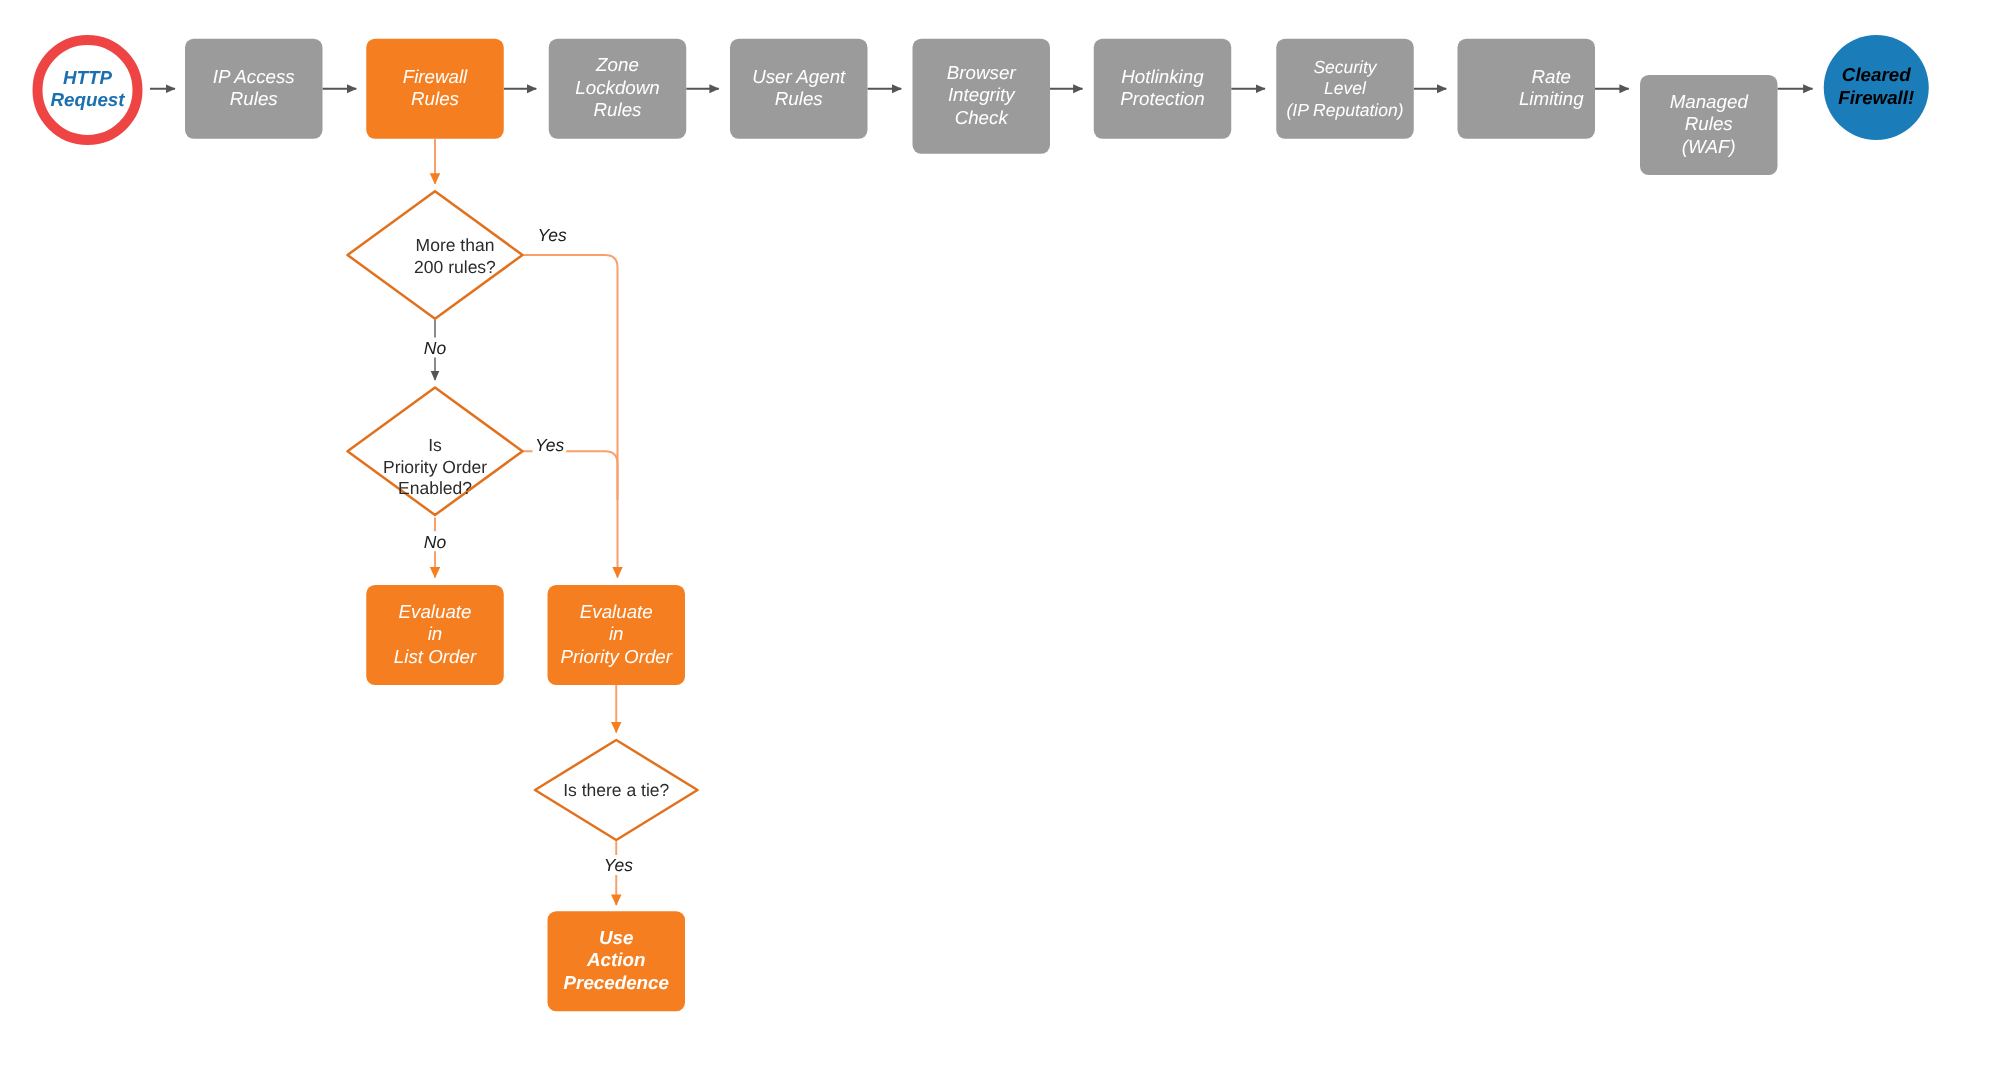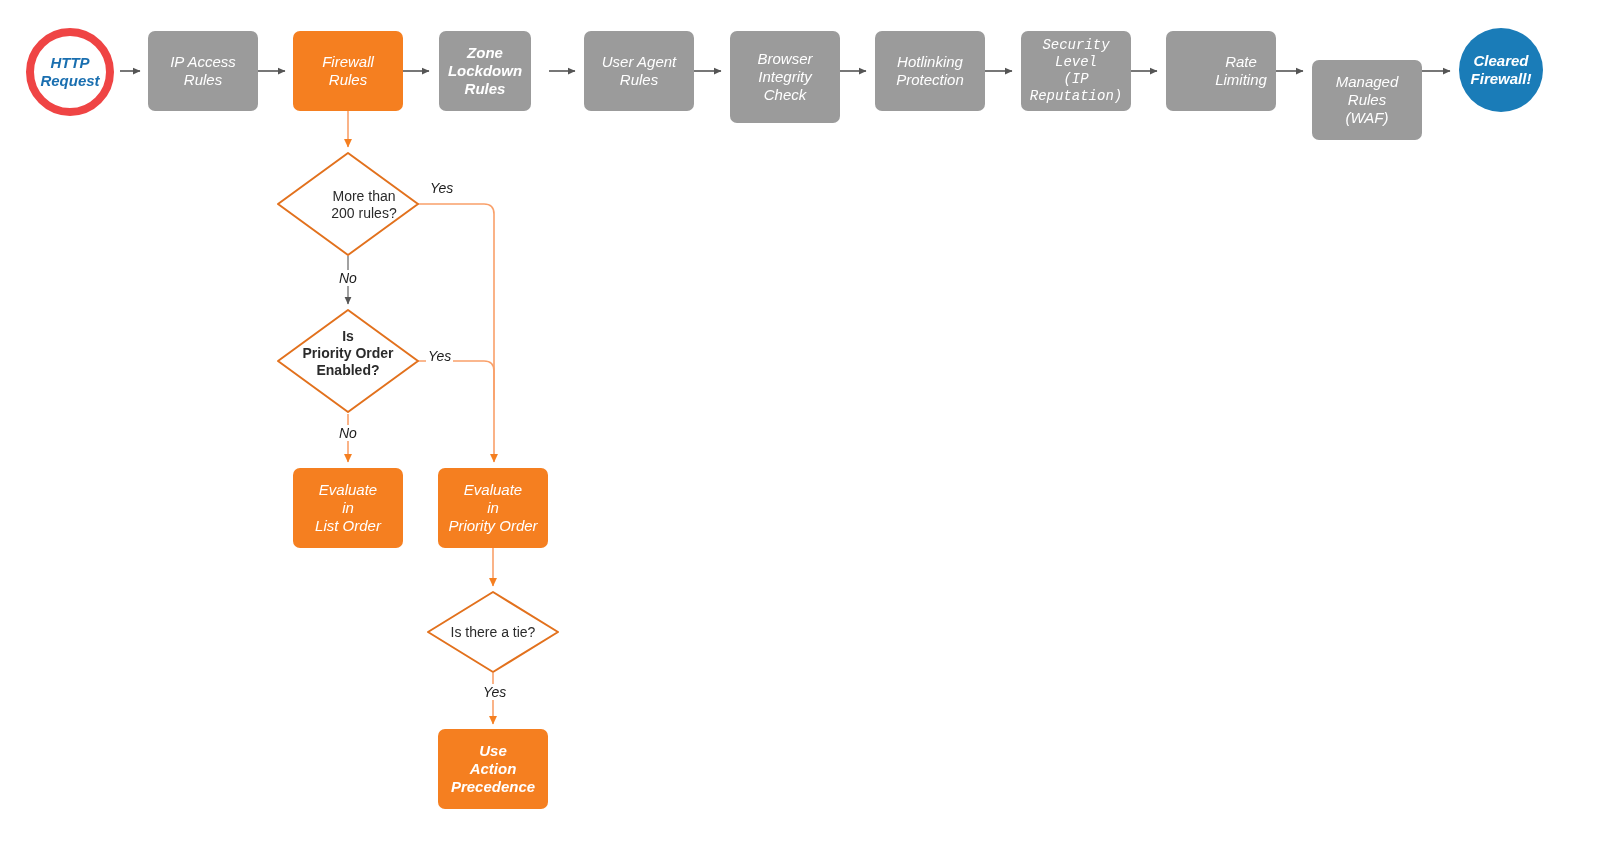--- a/index.html
+++ b/index.html
@@ -52,21 +52,21 @@
     border: 8px solid #ef4444;
     background: #ffffff;
     color: #1a6fb0;
     font-size: 15px;
     font-style: italic;
     font-weight: bold;
   }
   .circle-end {
     border-radius: 50%;
     background: #1a7cb8;
-    color: #ffffff;
+    color: #000000;
     font-size: 15px;
     font-style: italic;
     font-weight: bold;
   }
 
   
   .diamond { background: transparent; }
   .diamond .dlabel {
     position: relative;
     z-index: 2;
@@ -142,21 +142,21 @@
   <div class="node box gray" style="left:148px; top:31px; width:110px; height:80px;">
     <span style="white-space:pre-line;">IP Access
 Rules</span>
   </div>
 
   <div class="node box orange" style="left:293px; top:31px; width:110px; height:80px;">
     <span style="white-space:pre-line;">Firewall
 Rules</span>
   </div>
 
-  <div class="node box gray" style="left:439px; top:31px; width:92px; height:80px;font-weight:bold;">
+  <div class="node box gray" style="left:439px; top:31px; width:110px; height:80px;">
     <span style="white-space:pre-line;">Zone
 Lockdown
 Rules</span>
   </div>
 
   <div class="node box gray" style="left:584px; top:31px; width:110px; height:80px;">
     <span style="white-space:pre-line;">User Agent
 Rules</span>
   </div>
 
@@ -165,21 +165,21 @@
 Integrity
 Check</span>
   </div>
 
   <div class="node box gray" style="left:875px; top:31px; width:110px; height:80px;">
     <span style="white-space:pre-line;">Hotlinking
 Protection</span>
   </div>
 
   <div class="node box gray" style="left:1021px; top:31px; width:110px; height:80px; font-size:14px;">
-    <span style="white-space:pre-line;font-family:Liberation Mono, monospace;">Security
+    <span style="white-space:pre-line;">Security
 Level
 (IP Reputation)</span>
   </div>
 
   <div class="node box gray" style="left:1166px; top:31px; width:110px; height:80px;padding-left:44px;">
     <span style="white-space:pre-line;">Rate
 Limiting</span>
   </div>
 
   <div class="node box gray" style="left:1312px; top:16px; width:110px; height:80px;margin-top:44px;">
@@ -191,21 +191,21 @@
   <div class="node circle-end" style="left:1459px; top:28px; width:84px; height:84px;">
     <span style="white-space:pre-line;">Cleared
 Firewall!</span>
   </div>
 
   <div class="node diamond" style="left:294px; top:153px; width:140px; height:103px;">
     <span class="dlabel">More than
 200 rules?</span>
   </div>
 
-  <div class="node diamond" style="left:278px; top:302px; width:140px; height:103px;font-weight:bold;">
+  <div class="node diamond" style="left:278px; top:322px; width:140px; height:103px;">
     <span class="dlabel">Is
 Priority Order
 Enabled?</span>
   </div>
 
   <div class="node diamond" style="left:428px; top:592px; width:130px; height:81px;">
     <span class="dlabel">Is there a tie?</span>
   </div>
 
   <div class="node box orange" style="left:293px; top:468px; width:110px; height:80px;">

